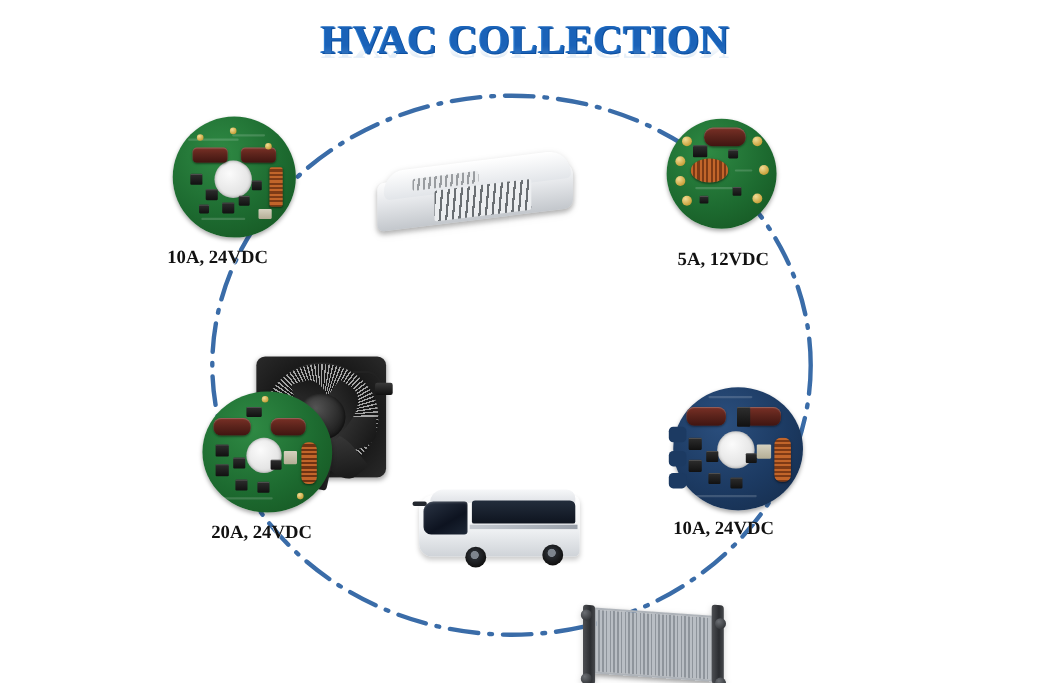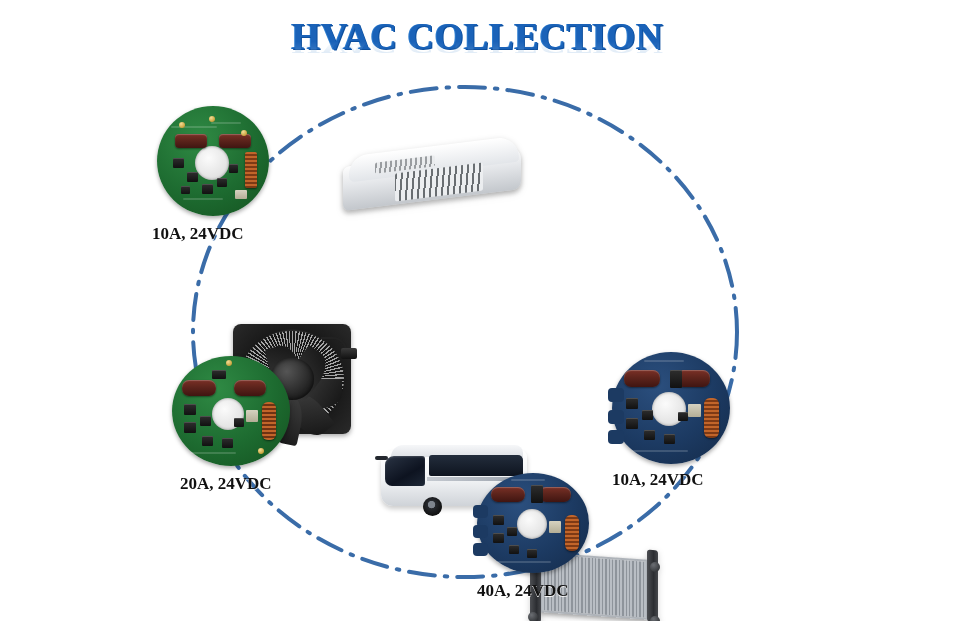--- a/index.html
+++ b/index.html
@@ -290,22 +290,43 @@
       <div class="trace" style="left:54px; top:16px; width:30px; height:2px;"></div>
       <div class="coil" style="left:88px; top:46px; width:12px; height:36px;"></div>
       <div class="pad" style="left:52px; top:10px; width:6px; height:6px;"></div>
       <div class="pad" style="left:22px; top:16px; width:6px; height:6px;"></div>
       <div class="pad" style="left:84px; top:24px; width:6px; height:6px;"></div>
       <div class="sq" style="left:78px; top:84px; width:12px; height:9px;"></div>
     </div>
     <div class="lbl" style="left:-5px; top:118px;">10A, 24VDC</div>
   </div>
 
-
-  <div class="node" style="left:172px; top:356px;">
+  <div class="node" style="left:606px; top:108px;">
+    <div class="pcb green" style="width:100px; height:100px;">
+      <div class="disc"></div>
+      <div class="cap" style="left:34px; top:8px; width:38px; height:17px; border-radius:8px;"></div>
+      <div class="coil" style="left:22px; top:36px; width:34px; height:22px; border-radius:50%; background:repeating-linear-gradient(90deg,#c2652a 0 2px,#7e3a15 2px 4px);"></div>
+      <div class="chip" style="left:24px; top:24px; width:13px; height:11px;"></div>
+      <div class="chip" style="left:56px; top:28px; width:9px; height:8px;"></div>
+      <div class="chip" style="left:60px; top:62px; width:8px; height:8px;"></div>
+      <div class="chip" style="left:30px; top:70px; width:8px; height:7px;"></div>
+      <div class="pad" style="left:14px; top:16px; width:9px; height:9px;"></div>
+      <div class="pad" style="left:8px; top:34px; width:9px; height:9px;"></div>
+      <div class="pad" style="left:8px; top:52px; width:9px; height:9px;"></div>
+      <div class="pad" style="left:14px; top:70px; width:9px; height:9px;"></div>
+      <div class="pad" style="left:78px; top:16px; width:9px; height:9px;"></div>
+      <div class="pad" style="left:84px; top:42px; width:9px; height:9px;"></div>
+      <div class="pad" style="left:78px; top:68px; width:9px; height:9px;"></div>
+      <div class="trace" style="left:26px; top:62px; width:34px; height:2px;"></div>
+      <div class="trace" style="left:62px; top:46px; width:16px; height:2px;"></div>
+    </div>
+    <div class="lbl" style="left:10px; top:118px;">5A, 12VDC</div>
+  </div>
+
+  <div class="node" style="left:184px; top:356px;">
     <div class="pcb green" style="width:118px; height:110px;">
       <div class="disc"></div>
       <div class="hub" style="left:40px; top:42px; width:32px; height:32px;"></div>
       <div class="cap" style="left:10px; top:24px; width:34px; height:16px; border-radius:7px;"></div>
       <div class="cap" style="left:62px; top:24px; width:32px; height:16px; border-radius:7px;"></div>
       <div class="chip" style="left:12px; top:48px; width:12px; height:11px;"></div>
       <div class="chip" style="left:12px; top:66px; width:12px; height:11px;"></div>
       <div class="chip" style="left:28px; top:60px; width:11px; height:10px;"></div>
       <div class="chip" style="left:30px; top:80px; width:11px; height:10px;"></div>
       <div class="chip" style="left:50px; top:82px; width:11px; height:10px;"></div>
@@ -338,36 +359,14 @@
       <div class="chip" style="left:66px; top:60px; width:10px; height:9px;"></div>
       <div class="sq" style="left:76px; top:52px; width:13px; height:13px;"></div>
       <div class="coil" style="left:92px; top:46px; width:15px; height:40px; border-radius:6px;"></div>
       <div class="trace" style="left:20px; top:98px; width:56px; height:2px;"></div>
       <div class="trace" style="left:32px; top:8px; width:40px; height:2px;"></div>
     </div>
     <div class="lbl" style="left:0px; top:118px;">10A, 24VDC</div>
   </div>
 
 
-  <div class="node" style="left:477px; top:473px;">
-    <div class="pcb blue" style="width:112px; height:100px;">
-      <div class="disc"></div>
-      <div class="lobe" style="left:-4px; top:32px; width:15px; height:13px;"></div>
-      <div class="lobe" style="left:-4px; top:52px; width:15px; height:13px;"></div>
-      <div class="lobe" style="left:-4px; top:70px; width:15px; height:13px;"></div>
-      <div class="hub" style="left:40px; top:36px; width:30px; height:30px;"></div>
-      <div class="cap" style="left:14px; top:14px; width:34px; height:15px; border-radius:7px;"></div>
-      <div class="cap" style="left:62px; top:14px; width:32px; height:15px; border-radius:7px;"></div>
-      <div class="chip" style="left:54px; top:12px; width:12px; height:18px;"></div>
-      <div class="chip" style="left:16px; top:42px; width:11px; height:10px;"></div>
-      <div class="chip" style="left:16px; top:60px; width:11px; height:10px;"></div>
-      <div class="chip" style="left:30px; top:54px; width:10px; height:9px;"></div>
-      <div class="chip" style="left:32px; top:72px; width:10px; height:9px;"></div>
-      <div class="chip" style="left:50px; top:76px; width:10px; height:9px;"></div>
-      <div class="sq" style="left:72px; top:48px; width:12px; height:12px;"></div>
-      <div class="coil" style="left:88px; top:42px; width:14px; height:36px; border-radius:6px;"></div>
-      <div class="trace" style="left:20px; top:88px; width:54px; height:2px;"></div>
-      <div class="trace" style="left:34px; top:6px; width:34px; height:2px;"></div>
-    </div>
-    <div class="lbl" style="left:0px; top:108px;">40A, 24VDC</div>
-  </div>
 
 </div>
 
 </body></html>

